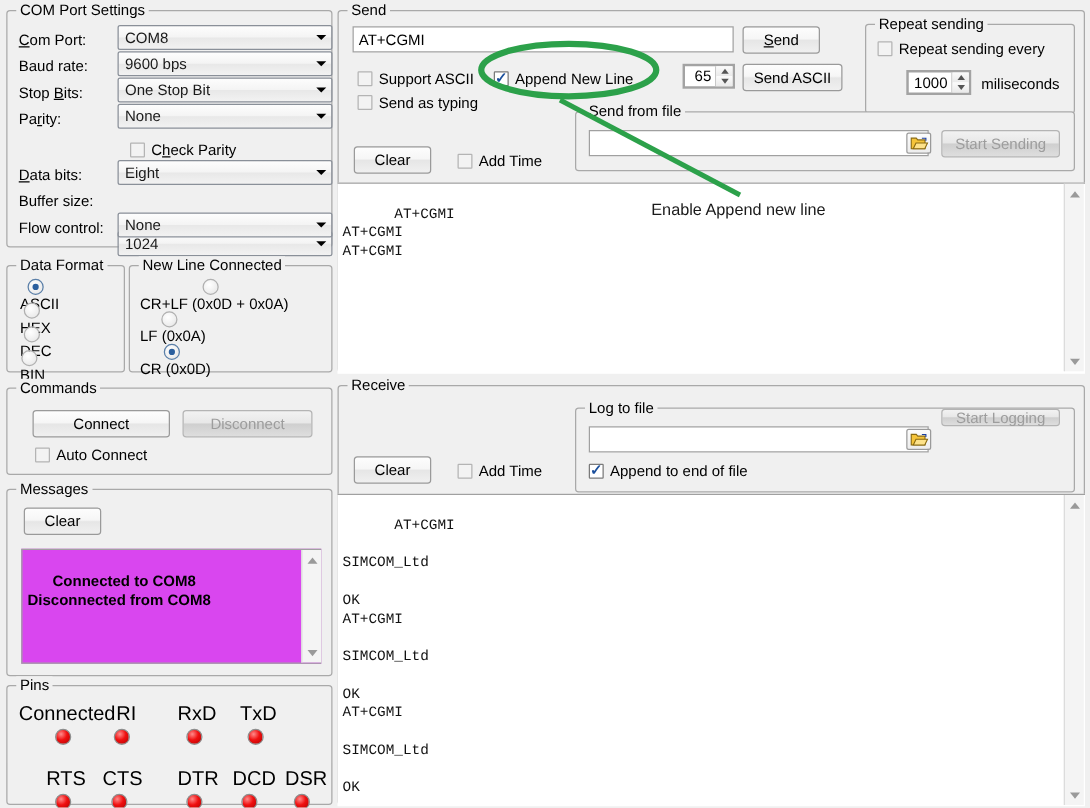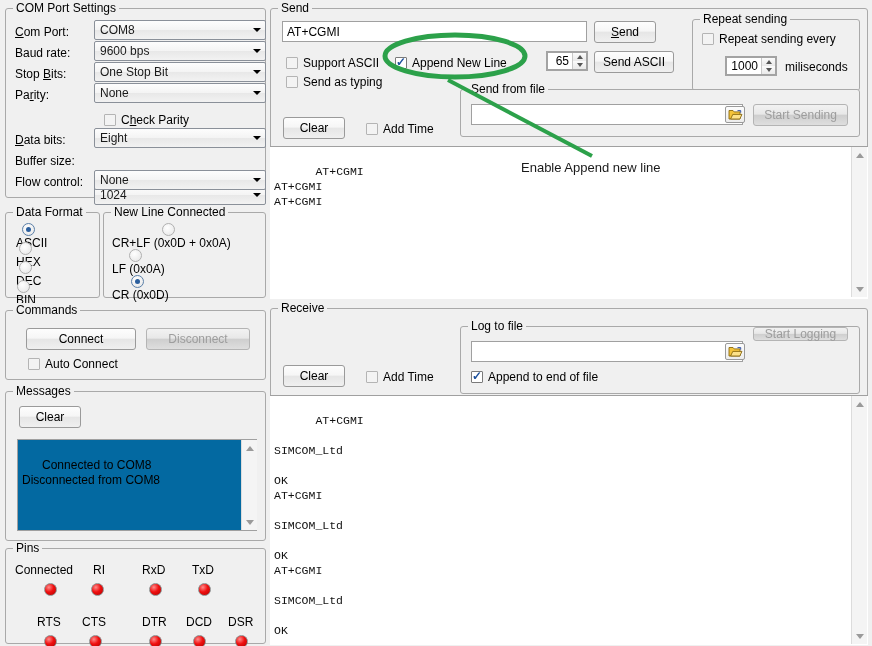--- a/index.html
+++ b/index.html
@@ -105,43 +105,43 @@
   .spin .sbtns span.dn i { border-top: 4px solid #555; }
 
   
   .term {
     position: absolute; background: #fff; border: 1px solid #a0a0a0;
     font-family: "Liberation Mono", "DejaVu Sans Mono", monospace;
     font-size: 11.5px; line-height: 15px; color: #111;
     padding: 2px 0 0 4px; overflow: hidden; white-space: pre;
   }
   .listbox {
-    position: absolute; background: #0369a1; border: 1px solid #a0a0a0;
+    position: absolute; background: #d946ef; border: 1px solid #a0a0a0;
     font-size: 12px; line-height: 15px; color: #000;
-    padding: 3px 0 0 4px; overflow: hidden; white-space: pre;
+    padding: 3px 0 0 4px; overflow: hidden; white-space: pre; font-weight: bold;
   }
 
   
   .vsb {
     position: absolute; width: 16px; background: #f4f4f4;
     border-left: 1px solid #dcdcdc;
     display: flex; flex-direction: column; justify-content: space-between;
   }
   .vsb .ar { height: 16px; display: flex; align-items: center; justify-content: center; }
   .vsb .ar i { display: block; width: 0; height: 0; border-left: 4px solid transparent; border-right: 4px solid transparent; }
   .vsb .ar.up i { border-bottom: 5px solid #9a9a9a; }
   .vsb .ar.dn i { border-top: 5px solid #9a9a9a; }
 
   
   .led {
     position: absolute; width: 13px; height: 13px; border-radius: 50%;
     background: radial-gradient(circle at 35% 30%, #ff8a8a 0%, #f01010 45%, #b00000 100%);
     border: 1px solid #8e8e8e;
   }
-  .pinlbl { position: absolute; font-size: 12px; color: #000; white-space: nowrap; }
+  .pinlbl { position: absolute; font-size: 16px; color: #000; white-space: nowrap; }
 
   
   .folder-ic {
     position: absolute; width: 20px; height: 17px;
     border: 1px solid #9a9a9a; border-radius: 2px;
     background: linear-gradient(to bottom, #fcfcfc, #ededed);
     display: flex; align-items: center; justify-content: center;
   }
 
   

